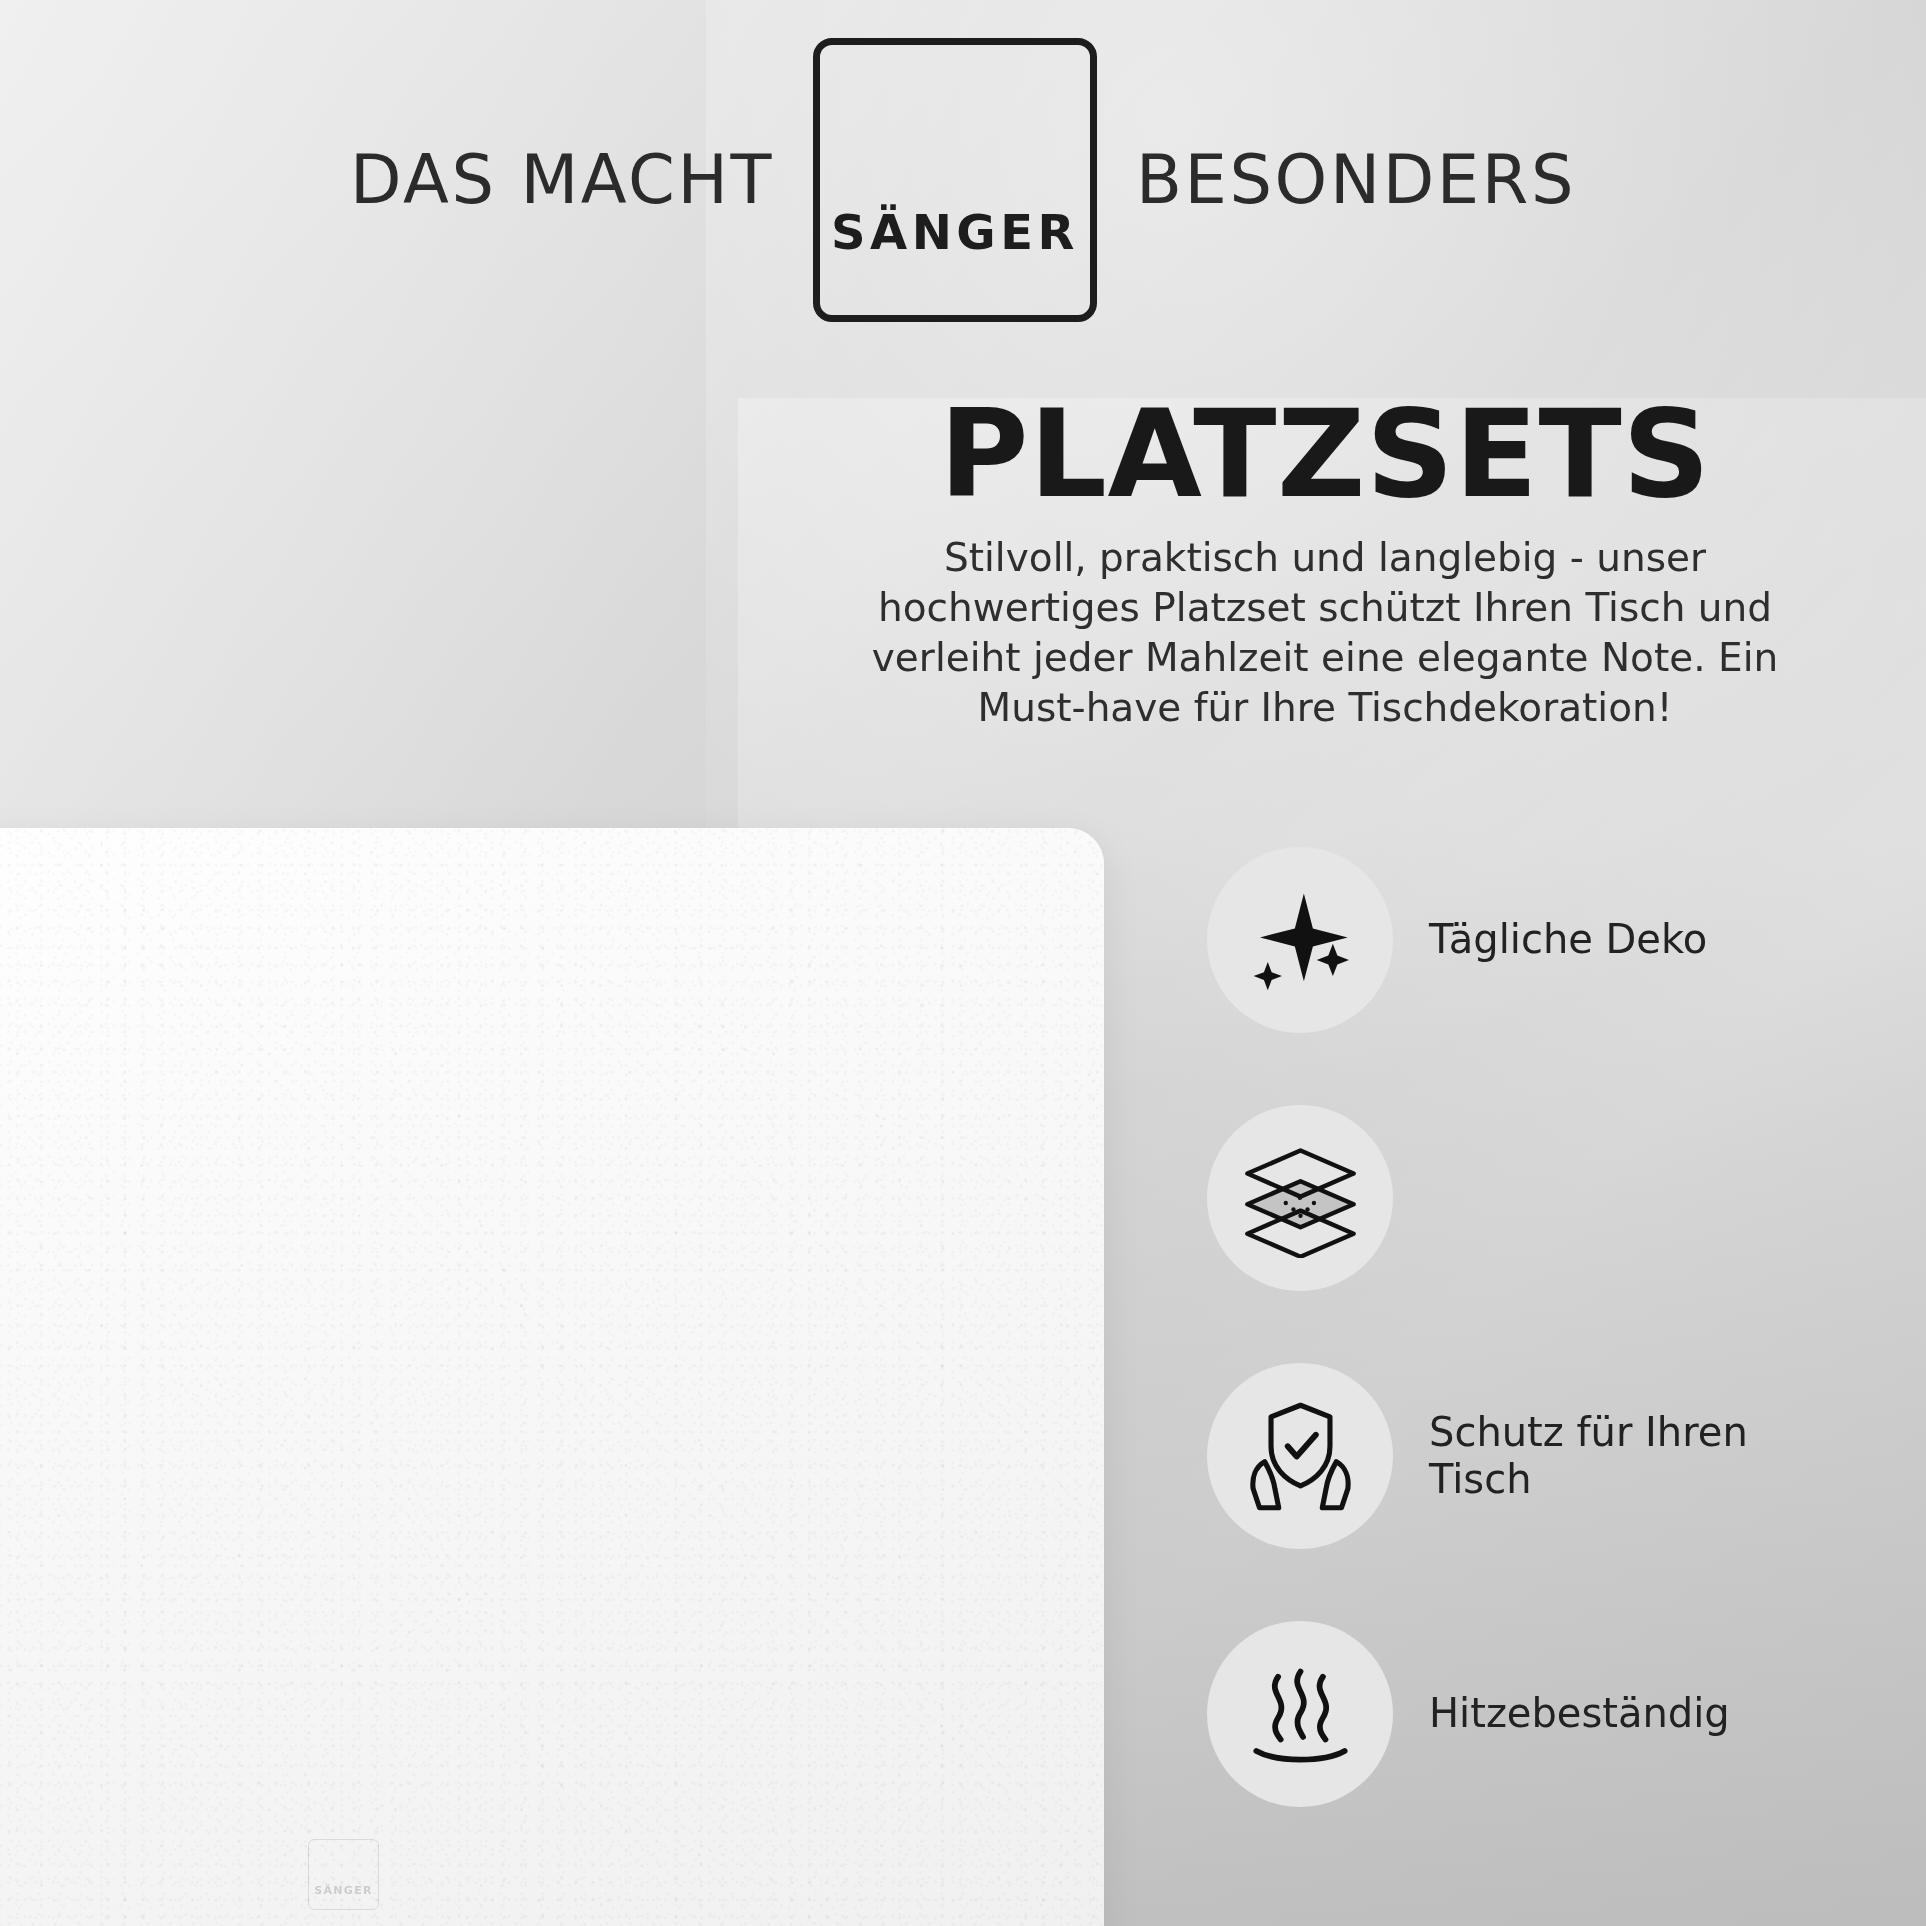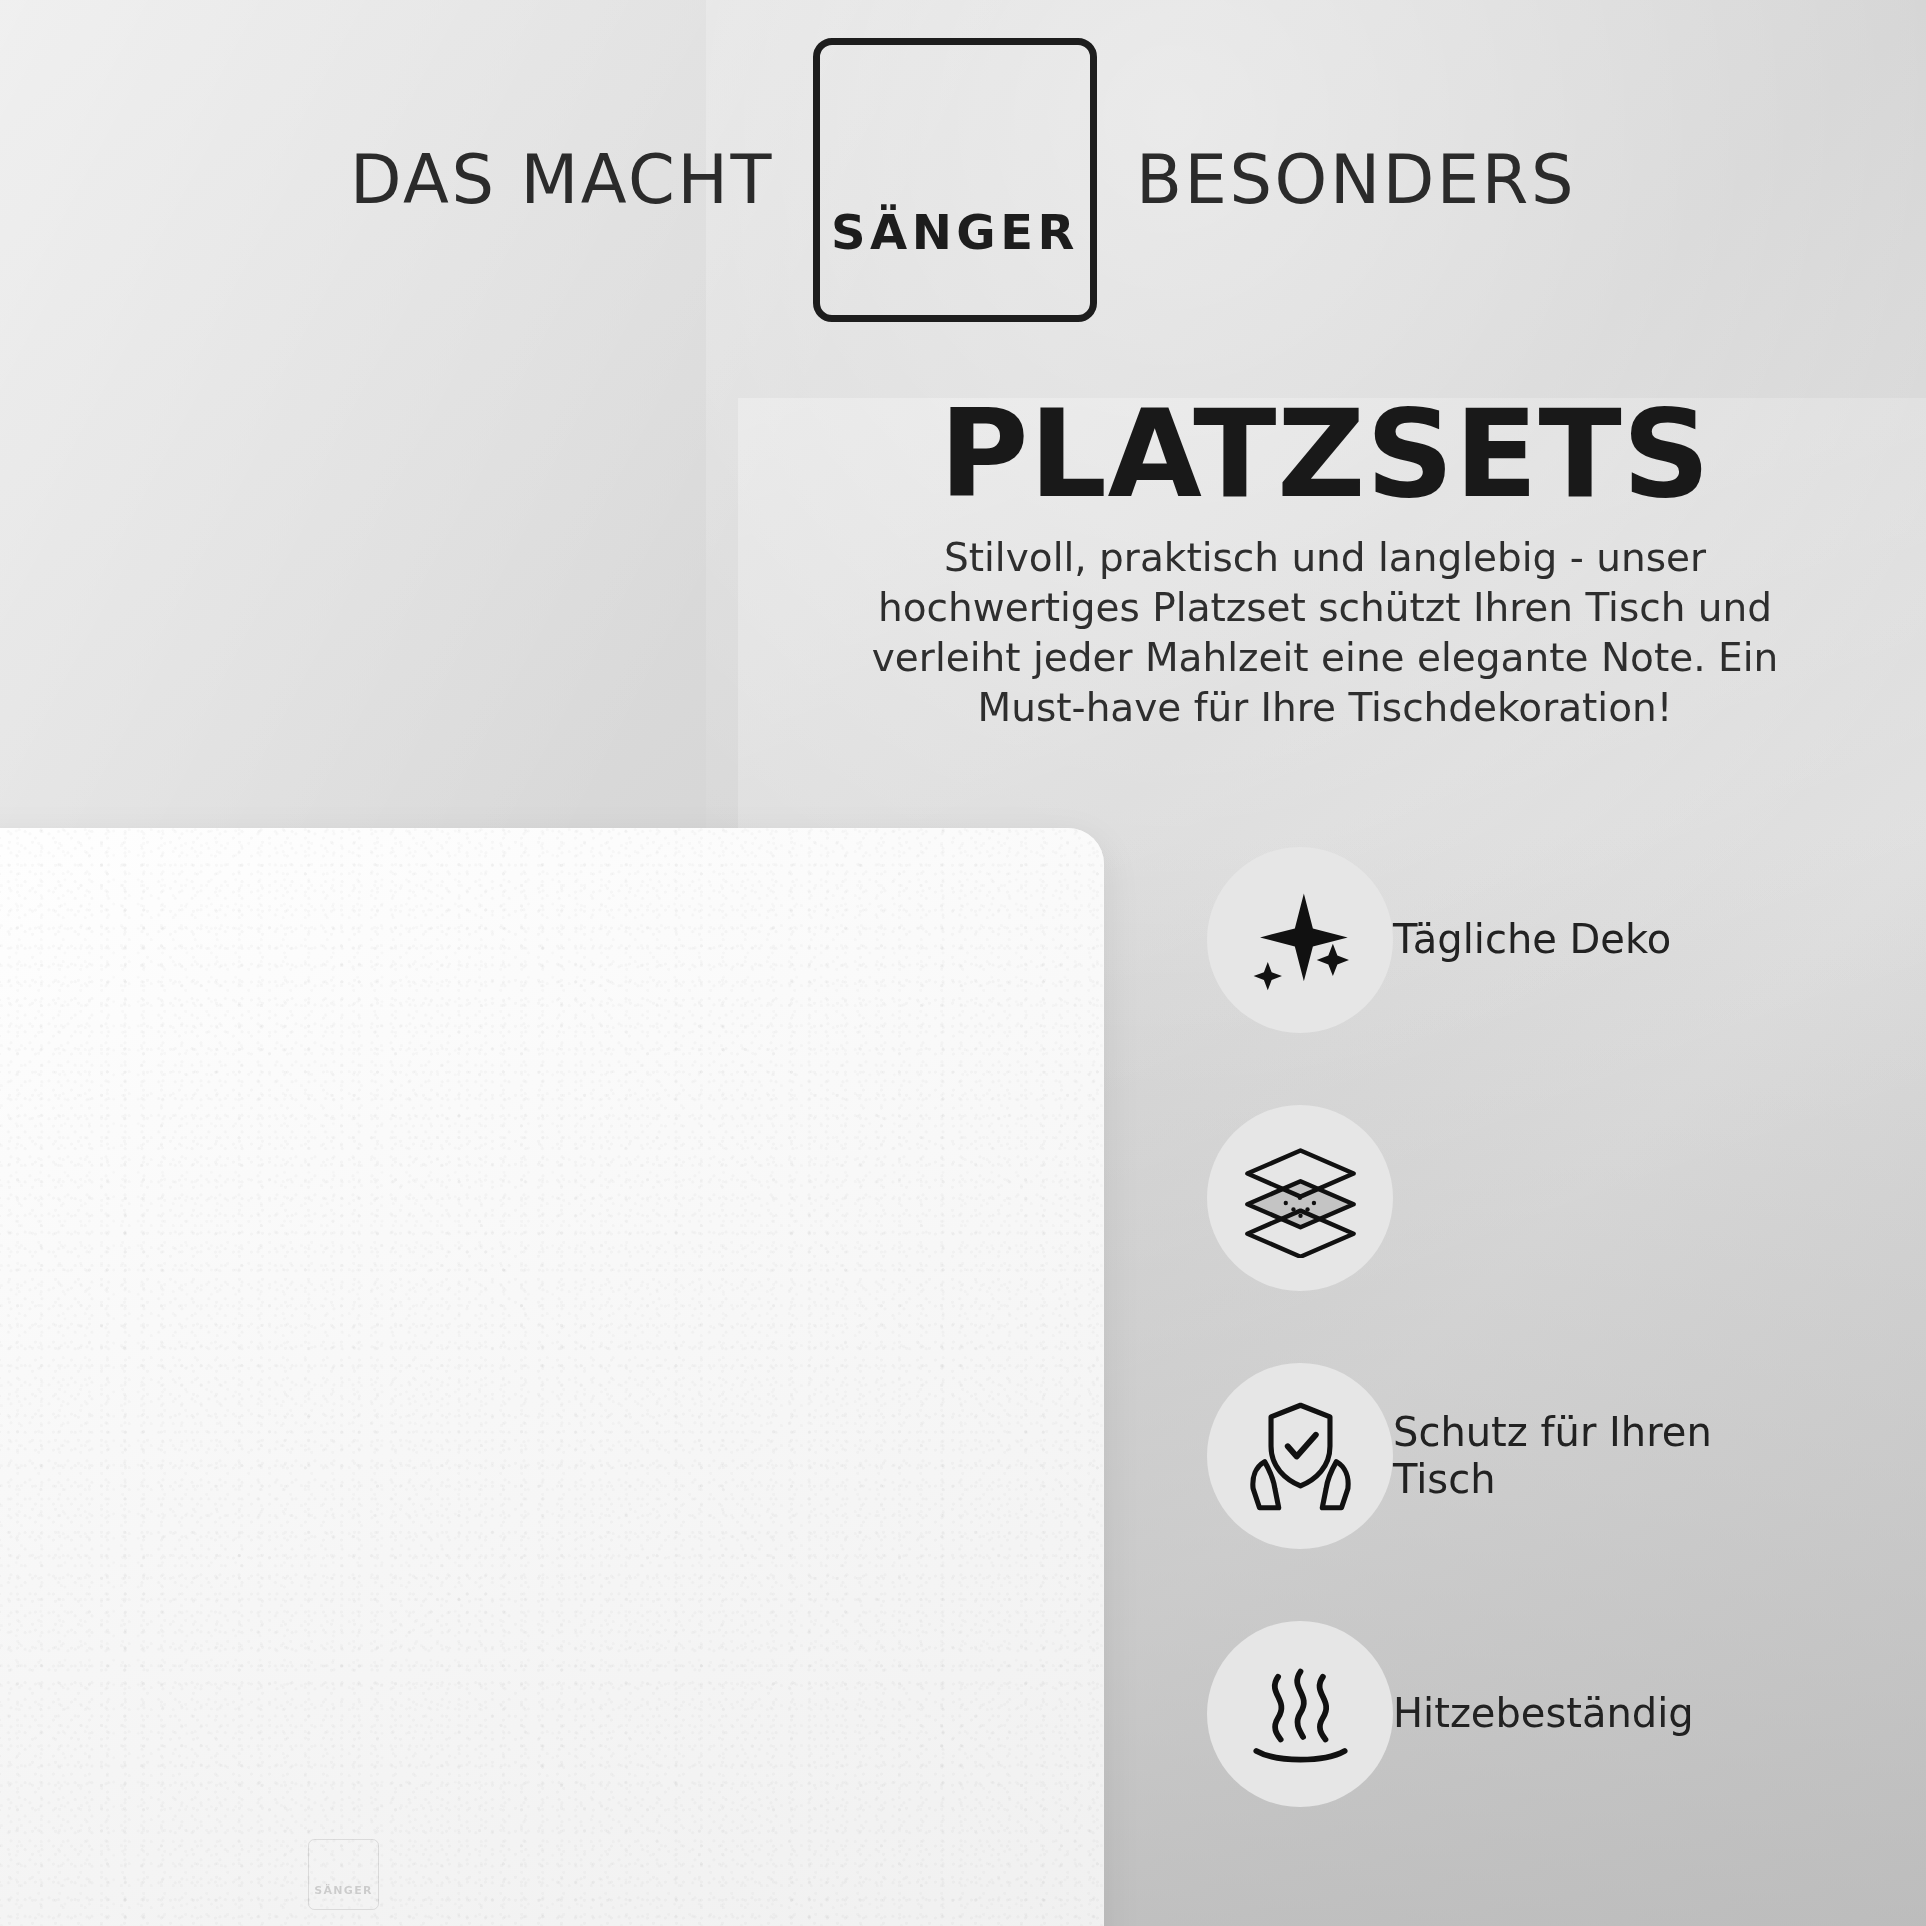--- a/index.html
+++ b/index.html
@@ -136,20 +136,21 @@
     left: 1207px;
     top: 847px;
     width: 706px;
     display: flex;
     flex-direction: column;
     gap: 72px;
   }
   .feature {
     display: flex;
     align-items: center;
+    gap: 36px;
   }
   .feature-badge {
     width: 186px;
     height: 186px;
     border-radius: 50%;
     background: #e6e6e6;
     display: flex;
     align-items: center;
     justify-content: center;
     flex: none;

